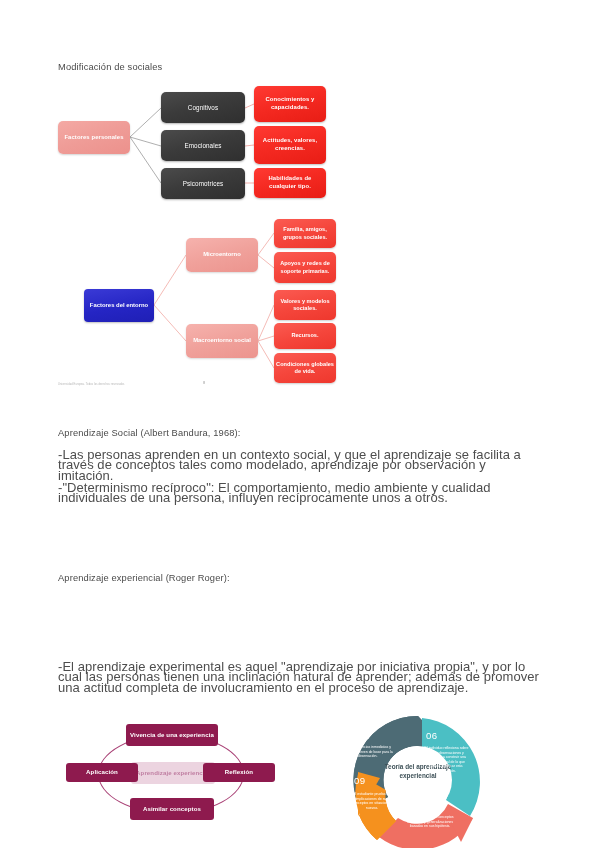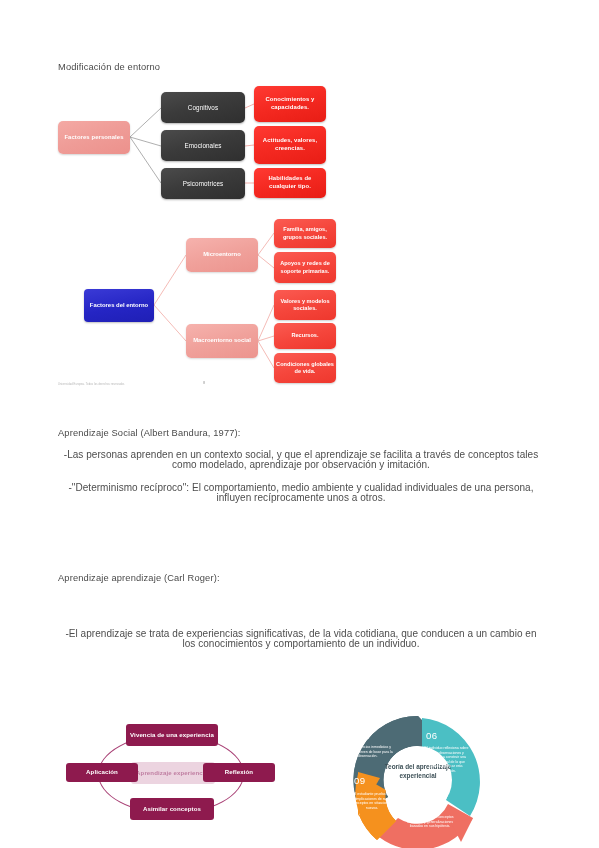--- a/index.html
+++ b/index.html
@@ -10,22 +10,22 @@
     color:#3a3a3a;overflow:hidden;position:relative;
   }
   .page{position:relative;width:599px;height:848px;}
 
   
   .heading{
     position:absolute;font-size:9.3px;letter-spacing:.15px;
     color:#4a4a4a;white-space:nowrap;
   }
   .para{
-    position:absolute;font-size:10px;line-height:10.3px;
-    color:#4d4d4d;letter-spacing:.05px;text-align:center;
+    position:absolute;font-size:13px;line-height:10.3px;
+    color:#4d4d4d;letter-spacing:.05px;text-align:left;
   }
 
   
   .d1{position:absolute;left:58px;top:82px;width:268px;height:118px;}
   .node{
     position:absolute;border-radius:5px;display:flex;align-items:center;
     justify-content:center;text-align:center;color:#ffffff;
     font-size:5.9px;line-height:7.6px;padding:2px 3px;box-sizing:border-box;
     font-weight:600;letter-spacing:.1px;
   }
@@ -123,21 +123,21 @@
     font-size:6.4px;line-height:9.4px;font-weight:700;color:#3d5057;
   }
   .segnum{position:absolute;color:#ffffff;font-size:9.6px;font-weight:400;letter-spacing:.4px}
   .segtxt{position:absolute;color:#ffffff;font-size:3.5px;line-height:4.6px;text-align:center}
 </style>
 </head>
 <body>
 
 <div class="page">
 
-  <div class="heading" style="left:58px;top:62px;">Modificación de entorno</div>
+  <div class="heading" style="left:58px;top:62px;">Modificación de sociales</div>
 
   <div class="d1">
     <svg class="links" viewBox="0 0 268 118">
       <g fill="none" stroke="#9a9a9a" stroke-width="0.8">
         <path d="M72,55 L103,26"></path>
         <path d="M72,55 L103,64"></path>
         <path d="M72,55 L103,101"></path>
       </g>
       <g fill="none" stroke="#f0a6a2" stroke-width="0.9">
         <path d="M187,26 L196,22"></path>
@@ -178,28 +178,28 @@
     <div class="n-leaf l1">Familia, amigos, grupos sociales.</div>
     <div class="n-leaf l2">Apoyos y redes de soporte primarias.</div>
     <div class="n-leaf l3">Valores y modelos sociales.</div>
     <div class="n-leaf l4">Recursos.</div>
     <div class="n-leaf l5">Condiciones globales de vida.</div>
 
     <div class="slide-footer">Universidad Europea. Todos los derechos reservados</div>
     <div class="slide-pageno">8</div>
   </div>
 
-  <div class="heading" style="left:58px;top:428px;">Aprendizaje Social (Albert Bandura, 1977):</div>
+  <div class="heading" style="left:58px;top:428px;">Aprendizaje Social (Albert Bandura, 1968):</div>
 
   <div class="para" style="left:58px;top:450px;width:486px;">-Las personas aprenden en un contexto social, y que el aprendizaje se facilita a través de conceptos tales como modelado, aprendizaje por observación y imitación.</div>
   <div class="para" style="left:58px;top:483px;width:486px;">-"Determinismo recíproco": El comportamiento, medio ambiente y cualidad individuales de una persona, influyen recíprocamente unos a otros.</div>
 
-  <div class="heading" style="left:58px;top:573px;">Aprendizaje aprendizaje (Carl Roger):</div>
-
-  <div class="para" style="left:58px;top:629px;width:486px;">-El aprendizaje se trata de experiencias significativas, de la vida cotidiana, que conducen a un cambio en los conocimientos y comportamiento de un individuo.</div>
+  <div class="heading" style="left:58px;top:573px;">Aprendizaje experiencial (Roger Roger):</div>
+
+  <div class="para" style="left:58px;top:662px;width:486px;">-El aprendizaje experimental es aquel "aprendizaje por iniciativa propia", y por lo cual las personas tienen una inclinación natural de aprender; además de promover una actitud completa de involucramiento en el proceso de aprendizaje.</div>
 
   <div class="d3">
     <div class="ellipse"></div>
     <div class="pill center">Aprendizaje experiencial</div>
     <div class="pill top">Vivencia de una experiencia</div>
     <div class="pill right">Reflexión</div>
     <div class="pill bottom">Asimilar conceptos</div>
     <div class="pill left">Aplicación</div>
   </div>
 

